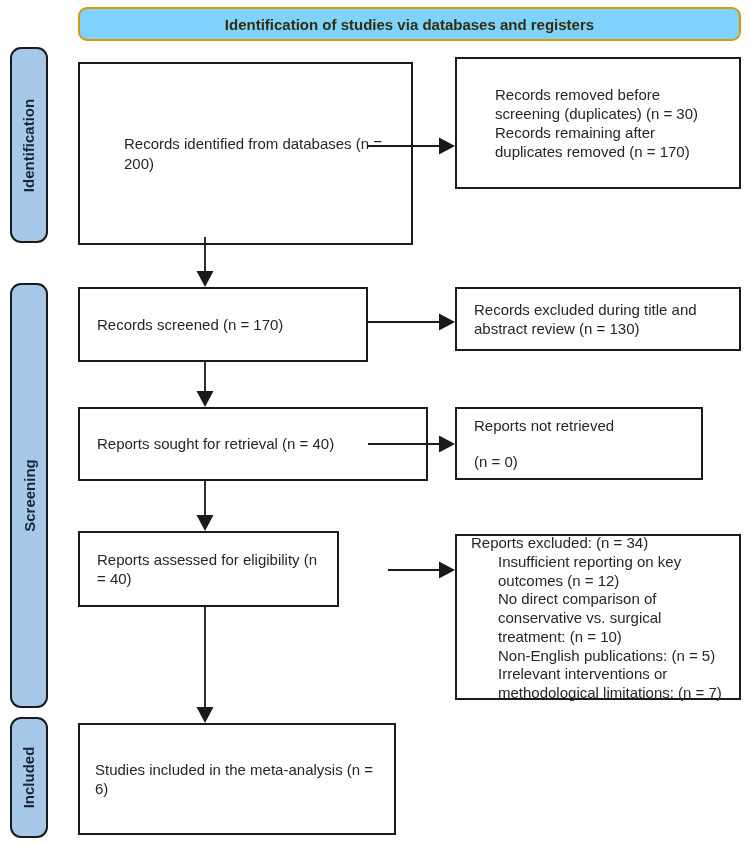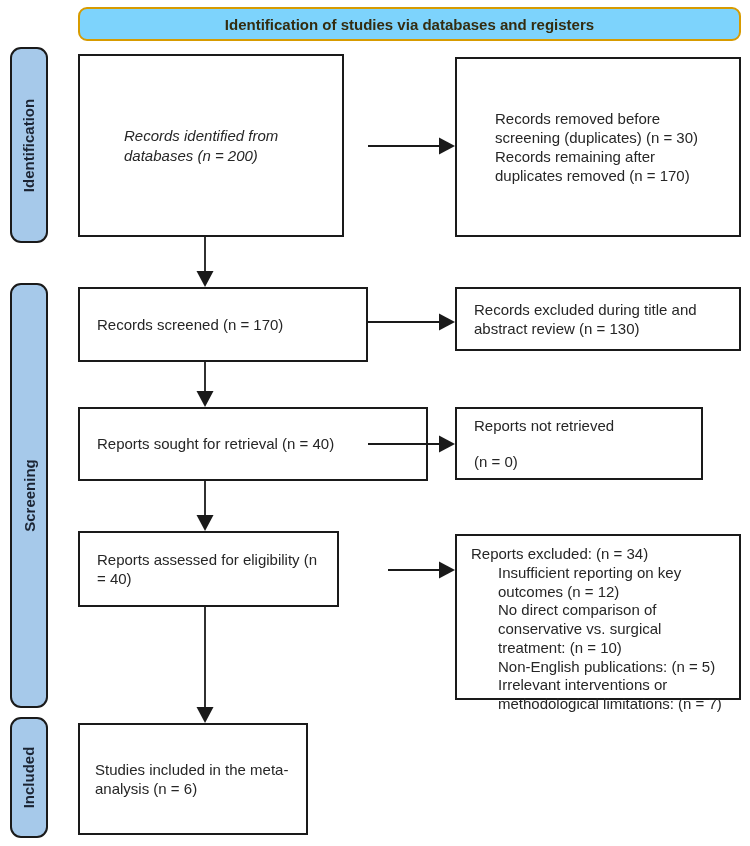--- a/index.html
+++ b/index.html
@@ -28,30 +28,30 @@
   .stage-identification { top:47px;  height:196px; }
   .stage-screening      { top:283px; height:425px; }
   .stage-included       { top:717px; height:121px; }
   .box {
     position:absolute; background:#ffffff; border:2px solid #1A1A1A;
     display:flex; flex-direction:column; justify-content:center;
     box-sizing:border-box; font-size:15px; line-height:1.28;
     padding:8px 14px 8px 17px;
   }
   .pad-lg { padding-left:44px; padding-right:22px; }
-  #box-identified { left:78px;  top:54px;  width:266px; height:183px;font-style:italic; }
-  #box-removed    { left:455px; top:57px;  width:286px; height:180px; padding-left:38px; padding-right:16px; }
+  #box-identified { left:78px;  top:62px;  width:335px; height:183px; }
+  #box-removed    { left:455px; top:57px;  width:286px; height:132px; padding-left:38px; padding-right:16px; }
   #box-screened   { left:78px;  top:287px; width:290px; height:75px; }
   #box-excluded-ta{ left:455px; top:287px; width:286px; height:64px; }
   #box-sought     { left:78px;  top:407px; width:350px; height:74px; }
   #box-notret     { left:455px; top:407px; width:248px; height:73px;gap:16px; }
   #box-assessed   { left:78px;  top:531px; width:261px; height:76px; }
   #box-repexcl    { left:455px; top:534px; width:286px; height:166px;
-                    justify-content:flex-start; padding:9px 10px 6px 14px; line-height:1.25; }
-  #box-included   { left:78px;  top:723px; width:230px; height:112px; padding-left:15px; }
+                    justify-content:center; padding:9px 10px 6px 14px; line-height:1.25; }
+  #box-included   { left:78px;  top:723px; width:318px; height:112px; padding-left:15px; }
   .line { display:block; }
   .reason { display:block; margin-left:27px; }
   .arrows { position:absolute; left:0; top:0; width:750px; height:846px; pointer-events:none; }
 </style>
 </head>
 <body>
 
 <div class="canvas">
 
   <div class="banner">

